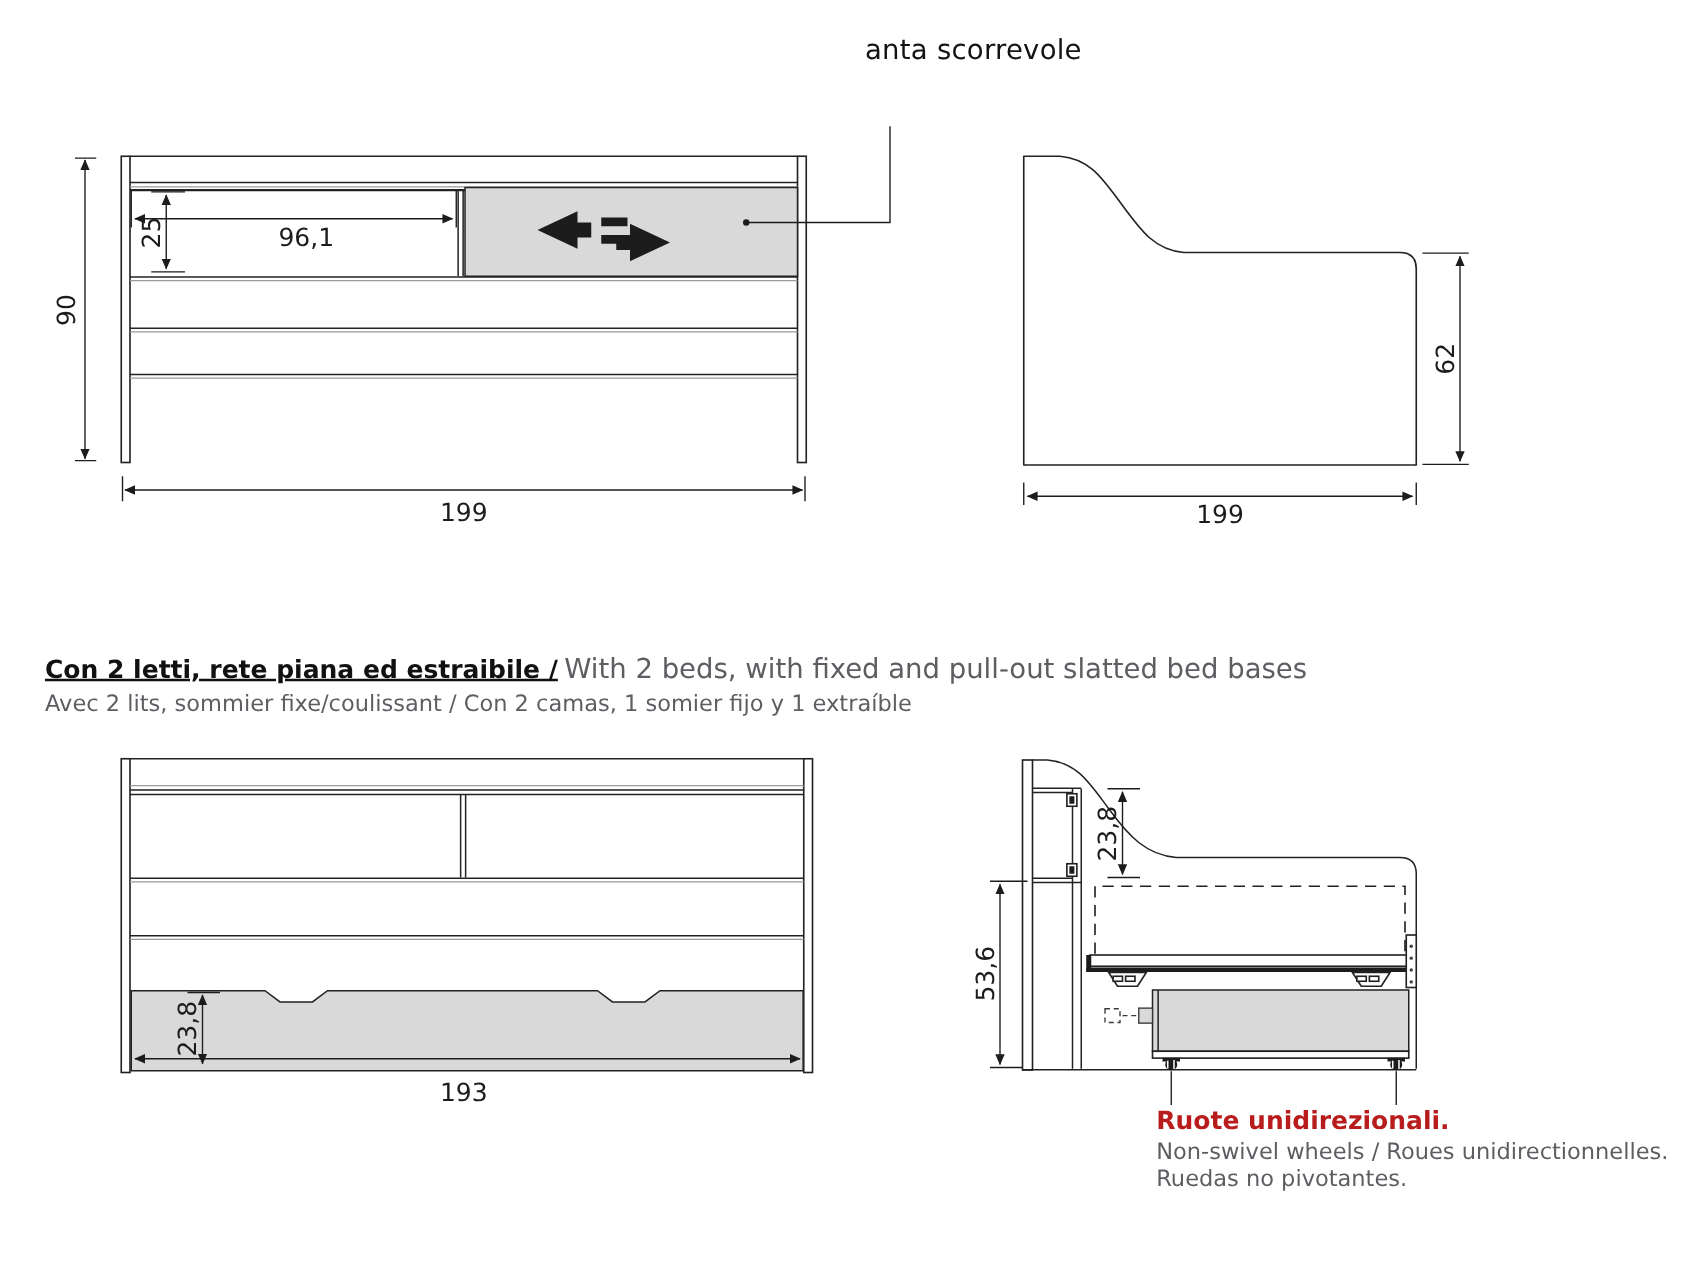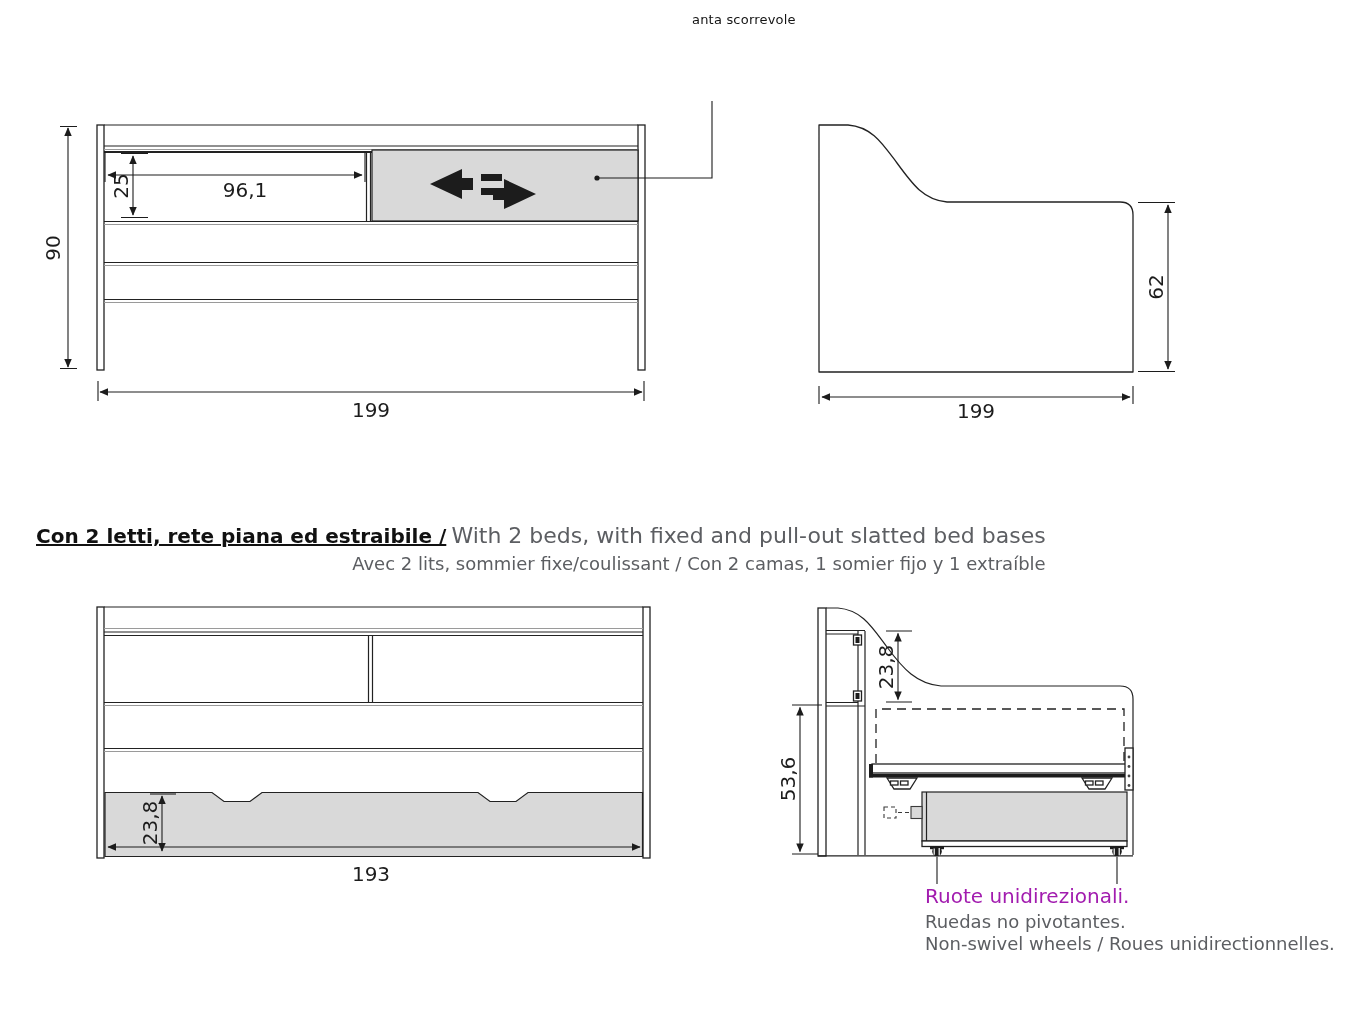--- a/index.html
+++ b/index.html
@@ -18,27 +18,27 @@
   .lnw{stroke:var(--ink);stroke-width:1.8;fill:none;}
   .lns{stroke:var(--soft);stroke-width:1.1;fill:none;}
   .shape{stroke:var(--ink);stroke-width:1.3;fill:#ffffff;}
   .panel{stroke:var(--ink);stroke-width:1.2;fill:var(--panel);}
   .blk{fill:#1c1c1c;stroke:none;}
   .dim{stroke:#1c1c1c;stroke-width:1.1;fill:none;}
   .dash{stroke:var(--ink);stroke-width:1.3;fill:none;stroke-dasharray:9 6;}
   .dash2{stroke:#3a3a3a;stroke-width:1.1;fill:none;stroke-dasharray:4 3;}
   .dimtxt{font-size:20px;fill:#1c1c1c;}
   .overlay{position:absolute;white-space:nowrap;}
-  #anta-label{left:692px;top:12px;font-size:13px;letter-spacing:.2px;}
+  #anta-label{left:692px;top:28px;font-size:22px;letter-spacing:.2px;}
   #heading{left:36px;top:523px;}
   #heading .t1{font-size:20px;font-weight:700;color:#111;text-decoration:underline;}
   #heading .t2{font-size:22px;color:var(--muted);}
-  #heading .sub{font-size:18px;color:var(--muted);margin-top:5px;text-align:right;}
+  #heading .sub{font-size:18px;color:var(--muted);margin-top:5px;}
   #wheels-note{left:925px;top:884px;}
-  #wheels-note .wt{font-size:20px;font-weight:400;color:#a21caf;margin-bottom:3px;}
+  #wheels-note .wt{font-size:20px;font-weight:700;color:#b91c1c;margin-bottom:3px;}
   #wheels-note .wl{font-size:18px;color:var(--muted);line-height:22px;}
 </style>
 </head>
 <body>
 
 <div id="stage">
 
   <svg id="drawing" width="1358" height="1010" viewBox="0 0 1358 1010" xmlns="http://www.w3.org/2000/svg">
     <defs>
       <marker id="arr" viewBox="0 0 10 10" refX="8.6" refY="5" markerWidth="8.5" markerHeight="8.5" orient="auto-start-reverse">
@@ -216,17 +216,17 @@
   <div class="overlay" id="heading">
     <div>
       <span class="t1">Con 2 letti, rete piana ed estraibile /</span>
       <span class="t2">With 2 beds, with fixed and pull-out slatted bed bases</span>
     </div>
     <div class="sub">Avec 2 lits, sommier fixe/coulissant / Con 2 camas, 1 somier fijo y 1 extraíble</div>
   </div>
 
   <div class="overlay" id="wheels-note">
     <div class="wt">Ruote unidirezionali.</div>
+    <div class="wl">Non-swivel wheels / Roues unidirectionnelles.</div>
     <div class="wl">Ruedas no pivotantes.</div>
-    <div class="wl">Non-swivel wheels / Roues unidirectionnelles.</div>
   </div>
 
 </div>
 
 </body></html>

